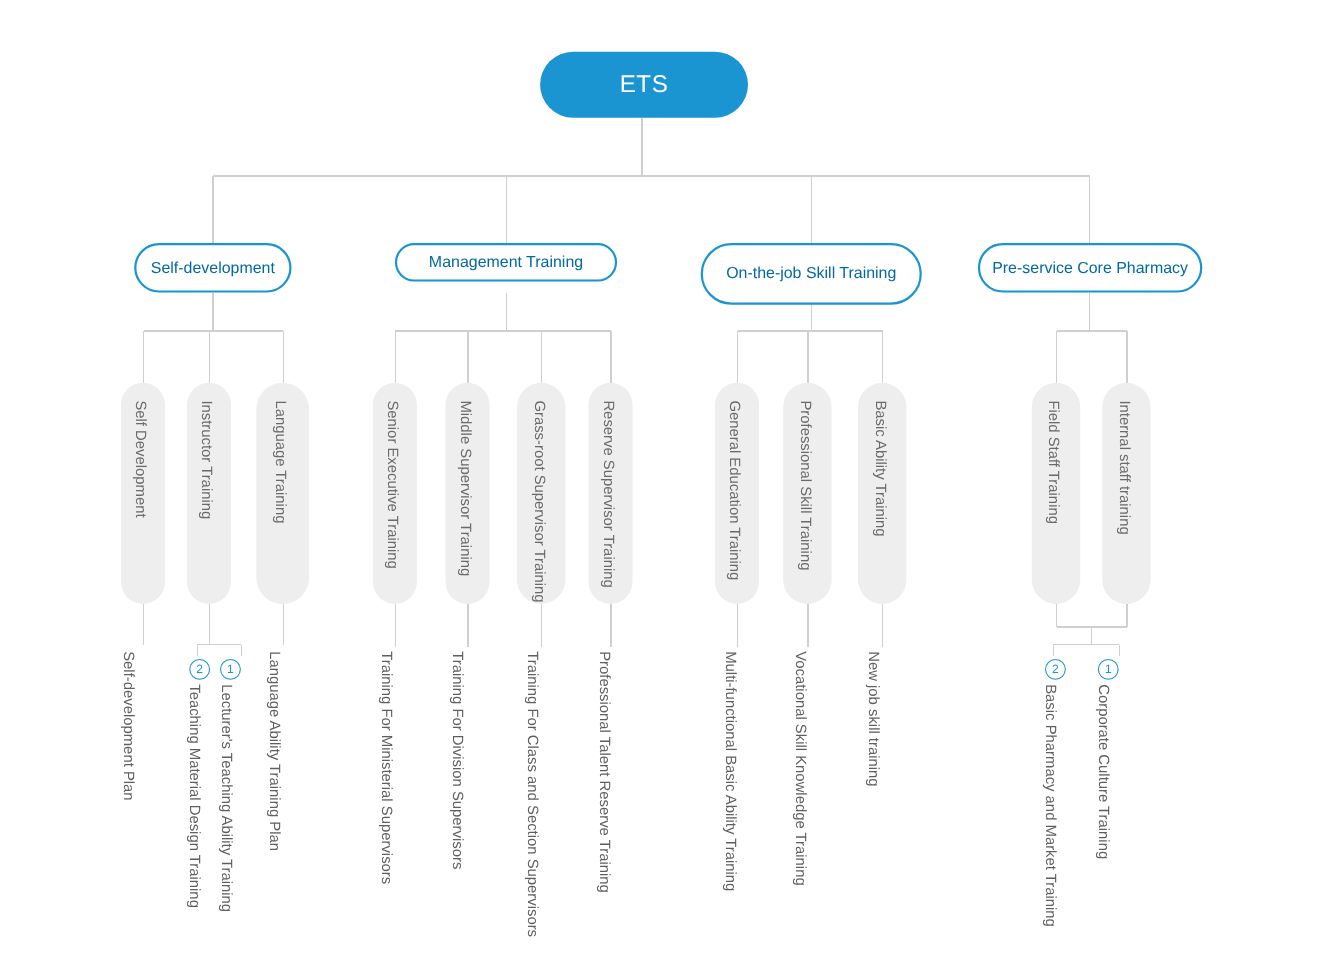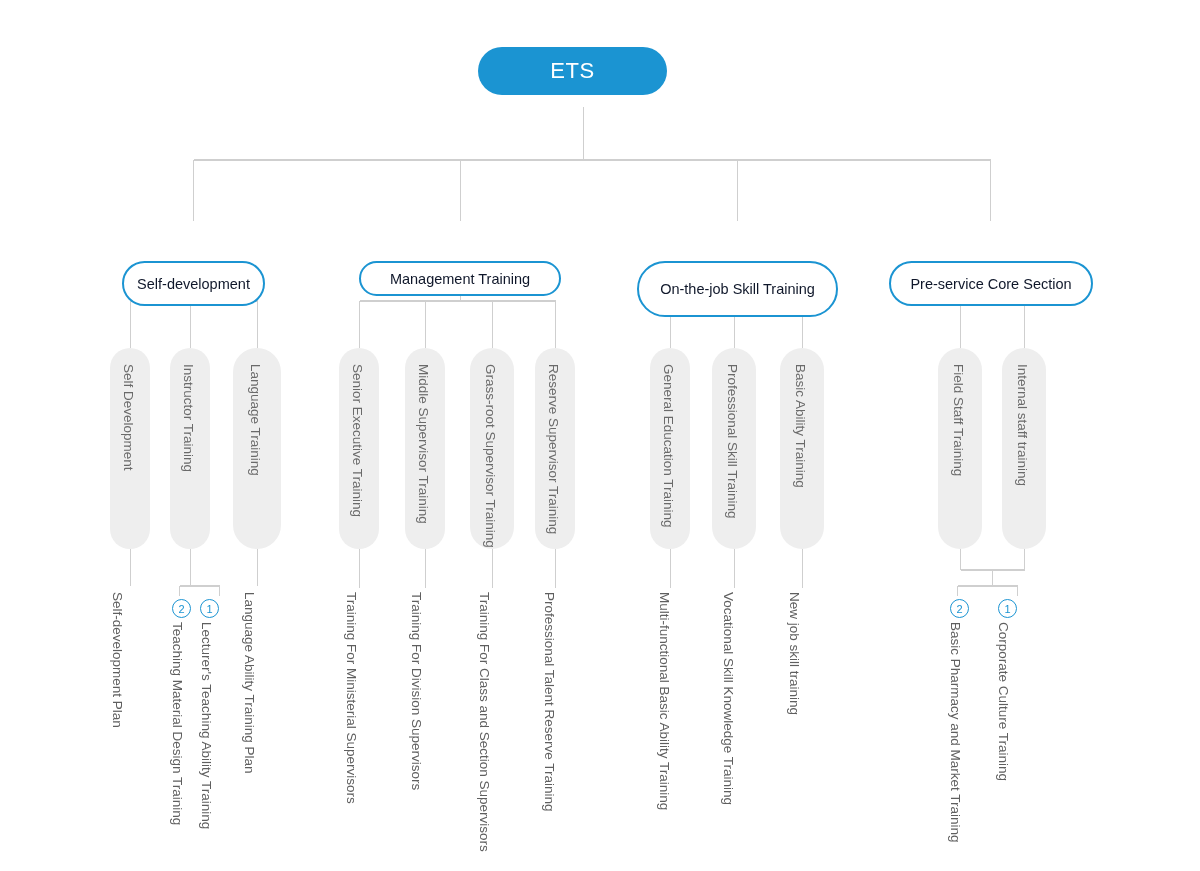--- a/index.html
+++ b/index.html
@@ -43,25 +43,24 @@
 
   
   .cat-node {
     position: absolute;
     display: flex;
     align-items: center;
     justify-content: center;
     background: #ffffff;
     border: 2px solid #1b94d2;
     border-radius: 999px;
-    color: #0f172a;
+    color: #0369a1;
     font-size: 14.5px;
     box-sizing: border-box;
     white-space: nowrap;
-    margin-top: 40px;
   }
 
   
   .sub-node {
     position: absolute;
     background: #eeeeee;
     border-radius: 999px;
     box-sizing: border-box;
   }
   .sub-node .vtext {
@@ -165,35 +164,35 @@
       <path d="M960.5 549 L960.5 570"></path>
       <path d="M1024.5 549 L1024.5 570"></path>
       <path d="M960.5 570 L1024.5 570"></path>
       <path d="M992.5 570 L992.5 586"></path>
       <path d="M957.5 586 L1017.5 586"></path>
       <path d="M957.5 586 L957.5 596"></path>
       <path d="M1017.5 586 L1017.5 596"></path>
     </g>
   </svg>
 
-  <div class="root-node" style="left:478px; top:47px; width:189px; height:48px;">
+  <div class="root-node" style="left:491px; top:47px; width:189px; height:60px;">
     <span>ETS</span>
   </div>
 
   <div class="cat-node" style="left:122px; top:221px; width:143px; height:45px;">
     <span>Self-development</span>
   </div>
   <div class="cat-node" style="left:359px; top:221px; width:202px; height:35px;">
     <span>Management Training</span>
   </div>
   <div class="cat-node" style="left:637px; top:221px; width:201px; height:56px;">
     <span>On-the-job Skill Training</span>
   </div>
   <div class="cat-node" style="left:889px; top:221px; width:204px; height:45px;">
-    <span>Pre-service Core Section</span>
+    <span>Pre-service Core Pharmacy</span>
   </div>
 
   <div class="sub-node" style="left:110px; top:348px; width:40px; height:201px;">
     <span class="vtext">Self Development</span>
   </div>
   <div class="sub-node" style="left:170px; top:348px; width:40px; height:201px;">
     <span class="vtext">Instructor Training</span>
   </div>
   <div class="sub-node" style="left:233px; top:348px; width:48px; height:201px;">
     <span class="vtext">Language Training</span>

